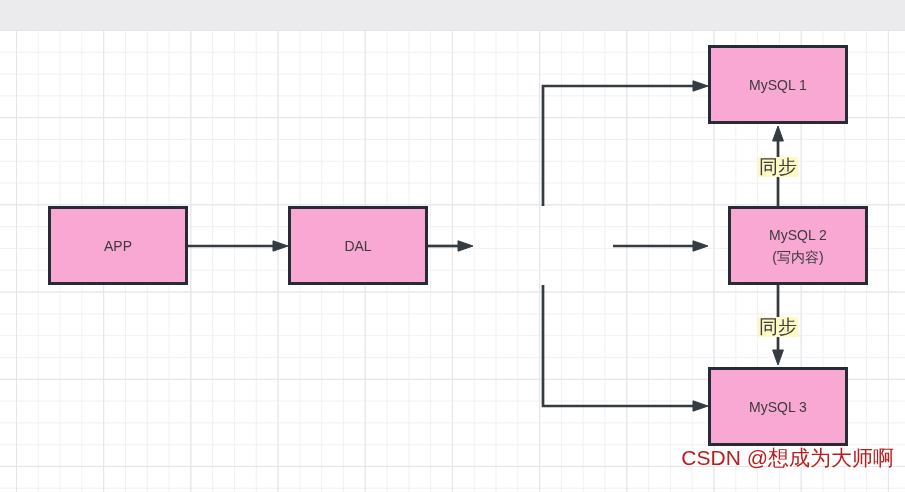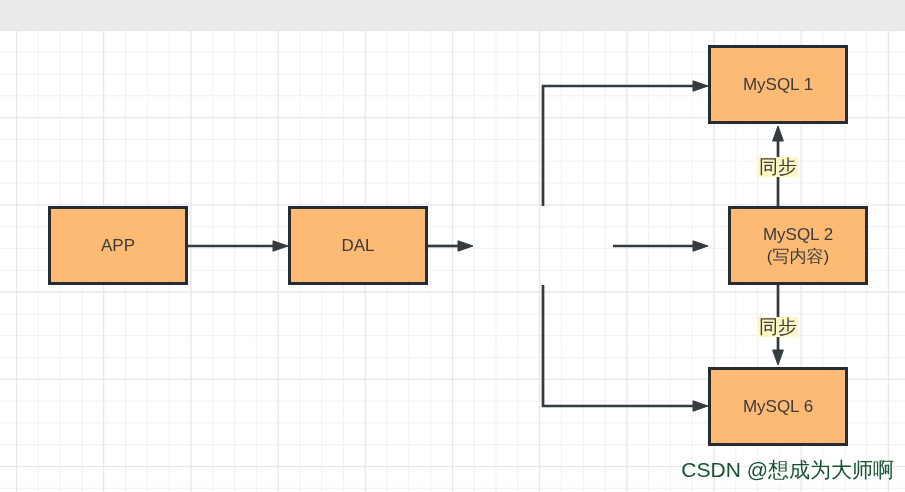--- a/index.html
+++ b/index.html
@@ -36,28 +36,28 @@
     width: 905px;
     height: 30px;
     background: #ebebed;
   }
   
   .node {
     position: absolute;
     box-sizing: border-box;
     width: 140px;
     height: 79px;
-    background: #fdba74;
+    background: #f9a8d4;
     border: 3px solid #262c33;
     display: flex;
     flex-direction: column;
     align-items: center;
     justify-content: center;
     color: #3b3b3b;
-    font-size: 17px;
+    font-size: 14px;
     line-height: 22px;
     text-align: center;
     user-select: none;
   }
   #node-app    { left: 48px;  top: 206px; }
   #node-dal    { left: 288px; top: 206px; }
   #node-cache  { left: 473px; top: 206px; }
   #node-mysql1 { left: 708px; top: 45px;  }
   #node-mysql2 { left: 728px; top: 206px; }
   #node-mysql3 { left: 708px; top: 367px; }
@@ -89,23 +89,23 @@
     padding: 0 1px;
     white-space: nowrap;
     user-select: none;
   }
   #label-sync-up   { left: 778px; top: 157px; }
   #label-sync-down { left: 778px; top: 317px; }
 
   .watermark {
     position: absolute;
     right: 11px;
-    bottom: 8px;
+    bottom: 20px;
     font-size: 21px;
-    color: #14532d;
+    color: #b91c1c;
     text-shadow: 1px 1px 0 #ffffff;
     white-space: nowrap;
     user-select: none;
   }
 </style>
 </head>
 <body>
 
 <div class="stage">
 
@@ -156,21 +156,21 @@
   <div class="node" id="node-mysql1">
     <span>MySQL 1</span>
   </div>
 
   <div class="node" id="node-mysql2">
     <span>MySQL 2</span>
     <span>(写内容)</span>
   </div>
 
   <div class="node" id="node-mysql3">
-    <span>MySQL 6</span>
+    <span>MySQL 3</span>
   </div>
 
   <div class="edge-label" id="label-sync-up">同步</div>
 
   <div class="edge-label" id="label-sync-down">同步</div>
 
   <div class="watermark">CSDN @想成为大师啊</div>
 
 </div>
 

